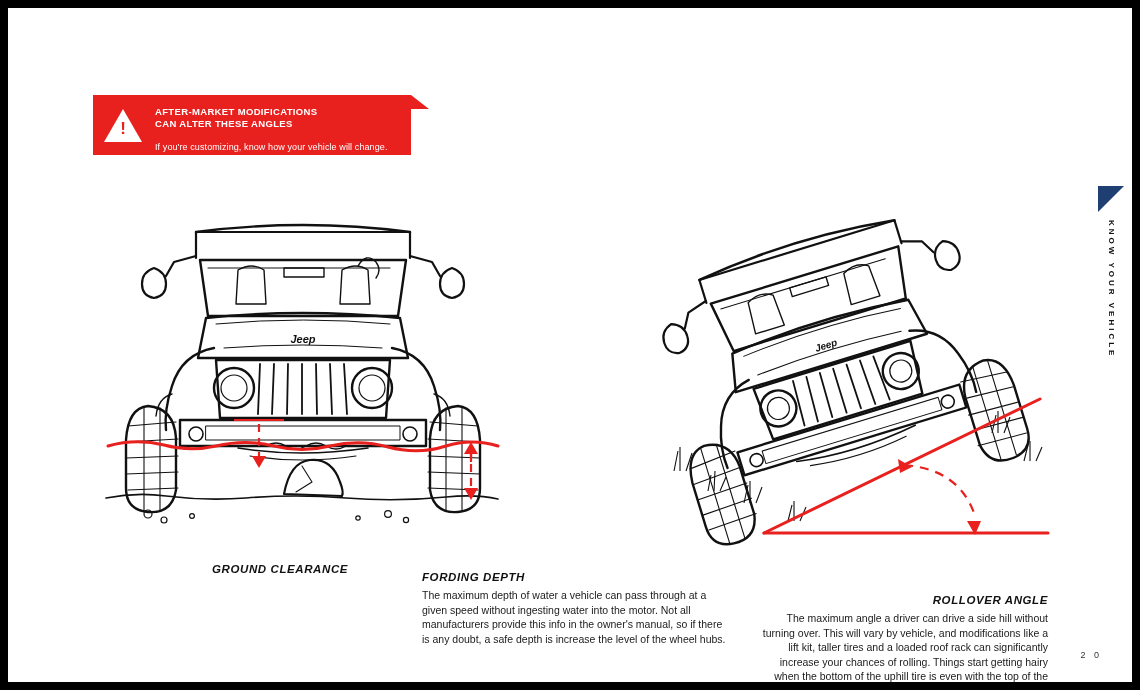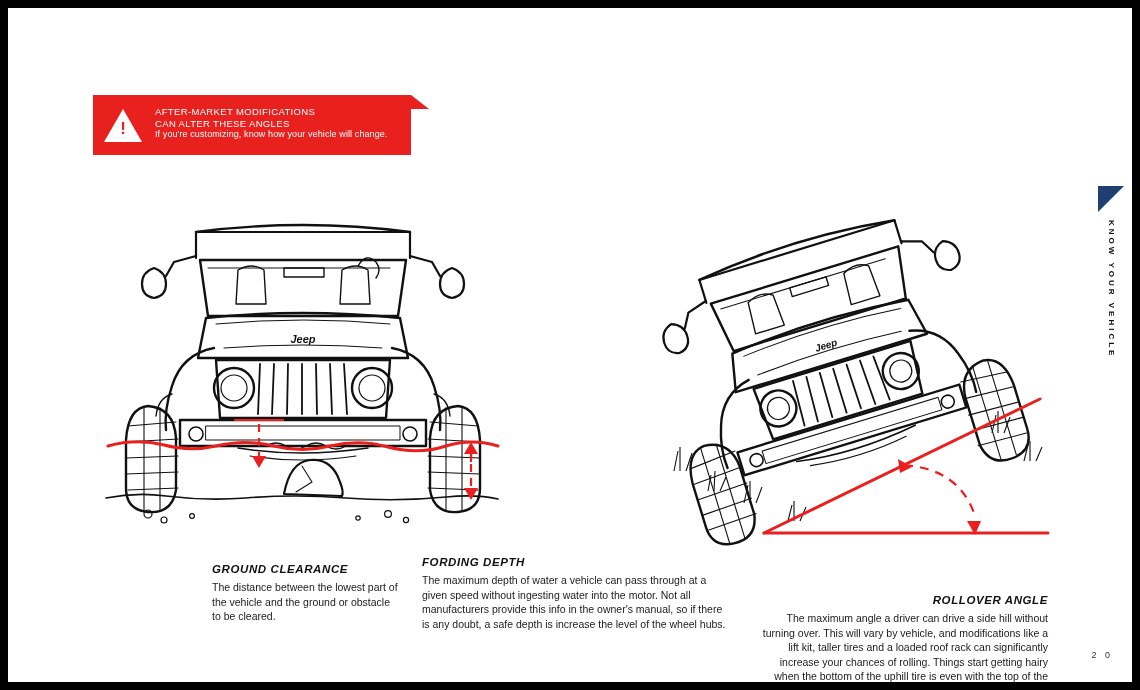--- a/index.html
+++ b/index.html
@@ -84,27 +84,27 @@
     text-align: center;
     font-family: "Liberation Sans", sans-serif;
   }
   .warn-text {
     flex: 1;
     padding: 11px 6px 0 2px;
     color: #ffffff;
   }
   .warn-title {
     font-size: 9.5px;
-    font-weight: normal;
+    font-weight: bold;
     letter-spacing: 0.35px;
     line-height: 11.5px;
     text-transform: uppercase;
   }
   .warn-sub {
-    margin-top: 0;
+    margin-top: 13px;
     font-size: 9px;
     line-height: 11px;
     letter-spacing: 0.1px;
   }
 
   
   .side-tab {
     position: absolute;
     right: 8px;
     top: 178px;
@@ -129,21 +129,21 @@
     font-size: 8px;
     letter-spacing: 3px;
     font-weight: bold;
     color: #111;
     white-space: nowrap;
   }
 
   
   .page-num {
     position: absolute;
-    right: 19px;
+    right: 30px;
     bottom: 22px;
     font-size: 9px;
     letter-spacing: 3px;
     color: #333;
   }
 
   
   .caption {
     position: absolute;
   }
@@ -156,21 +156,21 @@
     color: #111;
     text-transform: uppercase;
   }
   .caption p {
     margin: 0;
     font-size: 10.5px;
     line-height: 14.5px;
     color: #1a1a1a;
   }
   #cap-ground { left: 204px; top: 543px; width: 186px; }
-  #cap-fording { left: 414px; top: 536px; width: 310px; }
+  #cap-fording { left: 414px; top: 551px; width: 310px; }
   #cap-rollover { left: 752px; top: 574px; width: 288px; text-align: right; }
 
   
   .illus {
     position: absolute;
   }
   #illus-left { left: 80px; top: 190px; width: 430px; height: 340px; }
   #illus-right { left: 640px; top: 195px; width: 420px; height: 345px; }
 
   svg { display: block; }
@@ -401,21 +401,20 @@
         <g stroke="#e8201e" stroke-width="2.2" fill="none">
           <path d="M256 262 q54 4 70 48" stroke-dasharray="9 7"></path>
           <path d="M250 256 l2 14 l12 -6 Z" fill="#e8201e" stroke="none"></path>
           <path d="M319 318 l8 14 l6 -14 Z" fill="#e8201e" stroke="none"></path>
         </g>
       </svg>
     </div>
 
     <div class="caption" id="cap-ground">
       <h3>GROUND CLEARANCE</h3>
-      <p>The distance between the lowest part of the vehicle and the ground or obstacle to be cleared.</p>
     </div>
 
     <div class="caption" id="cap-fording">
       <h3>FORDING DEPTH</h3>
       <p>The maximum depth of water a vehicle can pass through at a given speed without ingesting water into the motor. Not all manufacturers provide this info in the owner's manual, so if there is any doubt, a safe depth is increase the level of the wheel hubs.</p>
     </div>
 
     <div class="caption" id="cap-rollover">
       <h3>ROLLOVER ANGLE</h3>
       <p>The maximum angle a driver can drive a side hill without turning over. This will vary by vehicle, and modifications like a lift kit, taller tires and a loaded roof rack can significantly increase your chances of rolling. Things start getting hairy when the bottom of the uphill tire is even with the top of the downhill tire.</p>

